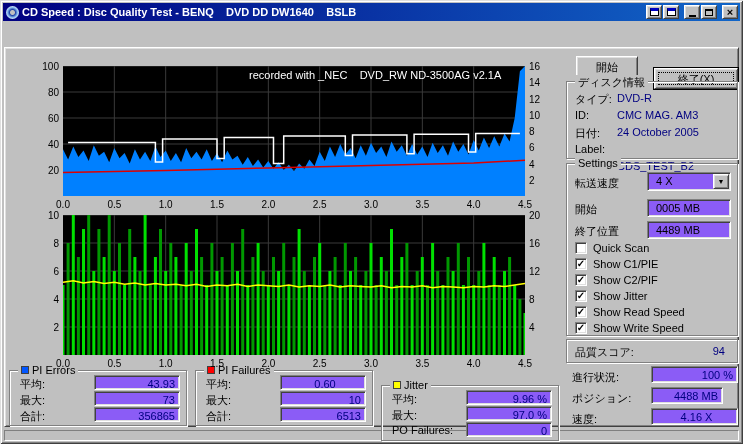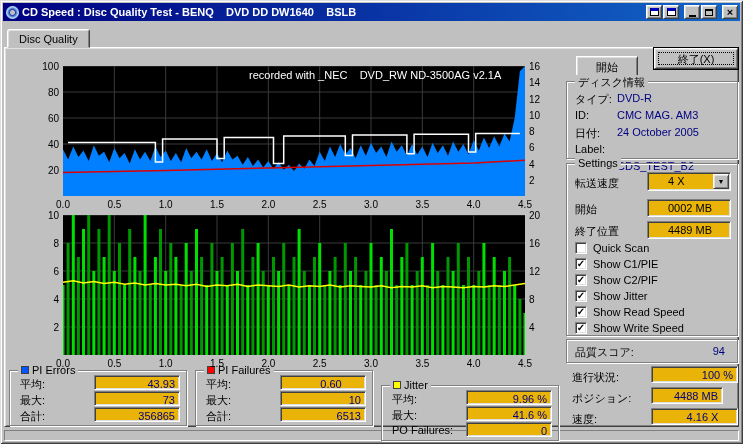--- a/index.html
+++ b/index.html
@@ -31,22 +31,22 @@
   .chart-title{position:absolute;left:244px;top:21px;color:#fff;font-size:11px;white-space:pre;z-index:2;}
   .btn{position:absolute;height:21px;background:#c0c0c0;border:1px solid;border-color:#fff #404040 #404040 #fff;
     box-shadow:inset 1px 1px 0 #dfdfdf,inset -1px -1px 0 #808080;font-size:11px;text-align:center;padding-top:3px;color:#000;}
   .btn.default{outline:1px solid #000;}
   .btn.default::after{content:"";position:absolute;left:3px;top:3px;right:3px;bottom:3px;border:1px dotted #000;}
   .groupbox{position:absolute;border:1px solid #808080;box-shadow:1px 1px 0 #fff,inset 1px 1px 0 #fff;}
   .legend{position:absolute;top:-7px;left:8px;background:#c0c0c0;padding:0 3px;font-size:11px;display:flex;align-items:center;gap:3px;}
   .sq{display:inline-block;width:8px;height:8px;border:1px solid #404040;}
   .lbl{position:absolute;font-size:11px;color:#000;white-space:nowrap;}
   .val-navy{color:#000080;}
-  .field{position:absolute;background:#eab308;border:1px solid;border-color:#808080 #fff #fff #808080;
-    box-shadow:inset 1px 1px 0 #404040,inset -1px -1px 0 #dfdfdf;font-size:11px;padding:2px 4px 0 20px;color:#000;}
+  .field{position:absolute;background:#8b5cf6;border:1px solid;border-color:#808080 #fff #fff #808080;
+    box-shadow:inset 1px 1px 0 #404040,inset -1px -1px 0 #dfdfdf;font-size:11px;padding:2px 4px 0 8px;color:#000;}
   .field.right{text-align:right;}
   .checkbox{position:absolute;left:8px;width:12px;height:12px;background:#fff;border:1px solid;
     border-color:#808080 #fff #fff #808080;box-shadow:inset 1px 1px 0 #404040,inset -1px -1px 0 #dfdfdf;
     font-size:10px;font-weight:bold;line-height:10px;text-align:center;color:#000;}
   .combo-arrow{position:absolute;right:1px;top:1px;width:16px;height:15px;background:#c0c0c0;
     border:1px solid;border-color:#fff #404040 #404040 #fff;box-shadow:inset 1px 1px 0 #dfdfdf,inset -1px -1px 0 #808080;
     font-size:7px;text-align:center;line-height:14px;color:#000;}
 </style>
 </head>
 <body>
@@ -68,30 +68,27 @@
       </button>
     <button class="tbtn">
         <span class="glyph-max"></span>
       </button>
     <span class="gap"></span>
     <button class="tbtn">
         <span class="glyph-close">×</span>
       </button>
   </div>
 
-  <div class="tabstrip">
-    <span class="tab">Disc Quality</span>
-  </div>
 
   <div class="tabpanel" id="tabpanel">
 
     <div class="chart-title">recorded with _NEC    DVD_RW ND-3500AG v2.1A</div>
 
     <button class="btn" style="left:571px;top:8px;width:62px;">開始</button>
-    <button class="btn default" style="left:649px;top:0;width:84px;">終了(X)</button>
+    <button class="btn default" style="left:649px;top:20px;width:84px;">終了(X)</button>
 
     <div class="groupbox" style="left:561px;top:33px;width:172px;height:78px;">
       <span class="legend">ディスク情報</span>
       <span class="lbl" style="left:8px;top:10px;">タイプ:</span>
       <span class="lbl val-navy" style="left:50px;top:10px;">DVD-R</span>
       <span class="lbl" style="left:8px;top:27px;">ID:</span>
       <span class="lbl val-navy" style="left:50px;top:27px;">CMC MAG. AM3</span>
       <span class="lbl" style="left:8px;top:44px;">日付:</span>
       <span class="lbl val-navy" style="left:50px;top:44px;">24 October 2005</span>
       <span class="lbl" style="left:8px;top:61px;">Label:</span>
@@ -99,21 +96,21 @@
     </div>
 
     <div class="groupbox" style="left:561px;top:115px;width:172px;height:173px;">
       <span class="legend">Settings</span>
       <span class="lbl" style="left:8px;top:12px;">転送速度</span>
       <div class="field" style="left:80px;top:8px;width:84px;height:19px;">
         <span>4 X</span>
         <span class="combo-arrow">▼</span>
       </div>
       <span class="lbl" style="left:8px;top:38px;">開始</span>
-      <div class="field" style="left:80px;top:35px;width:84px;height:18px;">0002 MB</div>
+      <div class="field" style="left:80px;top:35px;width:84px;height:18px;">0005 MB</div>
       <span class="lbl" style="left:8px;top:60px;">終了位置</span>
       <div class="field" style="left:80px;top:57px;width:84px;height:18px;">4489 MB</div>
 
       <span class="checkbox" style="top:78px;"></span>
       <span class="lbl" style="left:26px;top:78px;">Quick Scan</span>
       <span class="checkbox" style="top:94px;">✓</span>
       <span class="lbl" style="left:26px;top:94px;">Show C1/PIE</span>
       <span class="checkbox" style="top:110px;">✓</span>
       <span class="lbl" style="left:26px;top:110px;">Show C2/PIF</span>
       <span class="checkbox" style="top:126px;">✓</span>
@@ -163,21 +160,21 @@
     </div>
 
     <div class="groupbox" style="left:376px;top:322px;width:178px;height:56px;margin-top:15px;">
       <span class="legend">
           <span class="sq" style="background: rgb(255, 255, 0);"></span>
           <span>Jitter</span>
         </span>
       <span class="lbl" style="left:10px;top:6px;">平均:</span>
       <div class="field right" style="left:84px;top:4px;width:86px;height:15px;color:#000080;">9.96 %</div>
       <span class="lbl" style="left:10px;top:22px;">最大:</span>
-      <div class="field right" style="left:84px;top:20px;width:86px;height:15px;color:#000080;">41.6 %</div>
+      <div class="field right" style="left:84px;top:20px;width:86px;height:15px;color:#000080;">97.0 %</div>
       <span class="lbl" style="left:10px;top:38px;">PO Failures:</span>
       <div class="field right" style="left:84px;top:36px;width:86px;height:15px;color:#000080;">0</div>
     </div>
 
   <svg width="462" height="130" style="position: absolute; left: 58px; top: 18px; z-index: 1;">
         <rect x="0" y="0" width="462" height="130" fill="#000"></rect>
         <line x1="51.33333333333333" y1="0" x2="51.33333333333333" y2="130" stroke="#3a3a3a"></line>
         <line x1="102.66666666666666" y1="0" x2="102.66666666666666" y2="130" stroke="#3a3a3a"></line>
         <line x1="154" y1="0" x2="154" y2="130" stroke="#3a3a3a"></line>
         <line x1="205.33333333333331" y1="0" x2="205.33333333333331" y2="130" stroke="#3a3a3a"></line>

